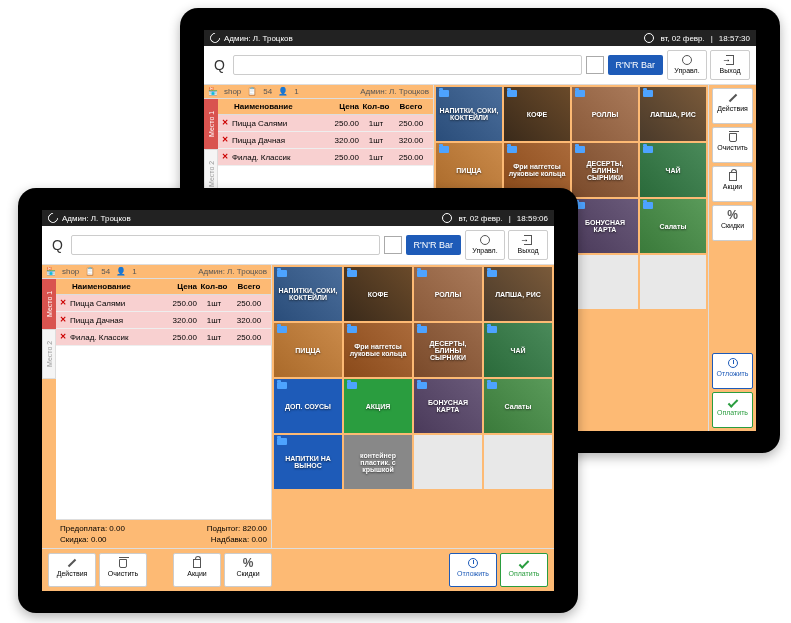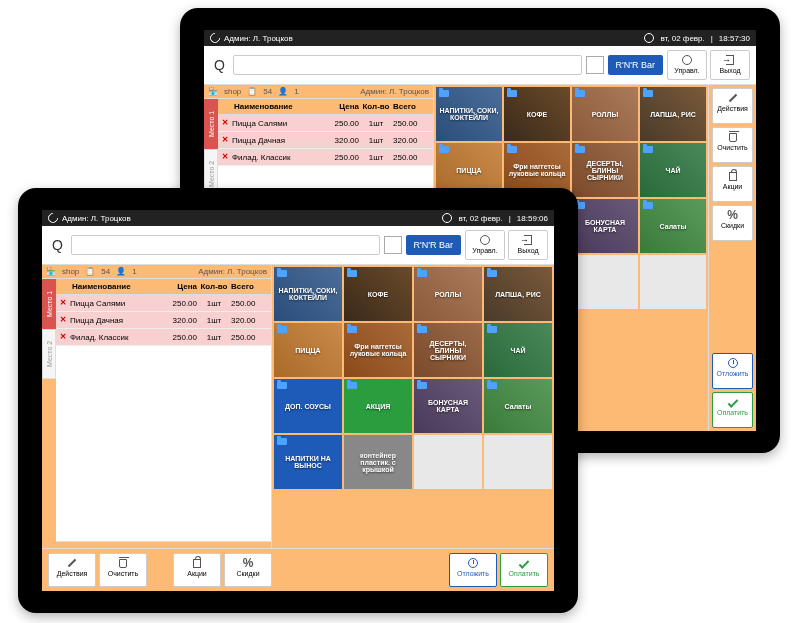--- a/index.html
+++ b/index.html
@@ -24,21 +24,21 @@
 .order-area{flex:1;display:flex;overflow:hidden}
 .seat-tabs{width:14px;display:flex;flex-direction:column}
 .seat-tab{flex:0 0 50px;writing-mode:vertical-rl;transform:rotate(180deg);text-align:center;font-size:7px;border:1px solid #ddd;display:flex;align-items:center;justify-content:center}
 .seat-tab.active{background:#d9534f;color:#fff;border-color:#d9534f}
 .seat-tab.inactive{background:#f5f5f5;color:#999}
 .order-list{flex:1;display:flex;flex-direction:column}
 .order-head{display:flex;font-size:8px;font-weight:bold;padding:3px 2px;border-bottom:1px solid #ddd}
 .col-name{flex:1;padding-left:14px}
 .col-price{width:38px;text-align:right}
 .col-qty{width:34px;text-align:center}
-.col-total{width:38px;text-align:left;padding-right:2px}
+.col-total{width:38px;text-align:center;padding-right:2px}
 .order-row{display:flex;font-size:8px;padding:3px 2px;background:#f8d0d0;border-bottom:1px solid #eee;align-items:center}
 .x-btn{width:10px;height:10px;color:#c00;font-weight:bold;margin-right:2px;text-align:center;line-height:10px}
 .order-fill{flex:1;background:#fff}
 .totals{border-top:1px solid #ddd;padding:3px 4px;font-size:8px}
 .total-row{display:flex;justify-content:space-between;padding:1px 0}
 .total-final{font-weight:bold;font-size:12px;padding-top:3px;border-top:1px solid #ddd;margin-top:2px}
 .action-btn{flex:1;border:1px solid #ccc;background:#fff;padding:3px 2px;display:flex;flex-direction:column;align-items:center;gap:1px;font-size:7px;border-radius:2px}
 .action-btn.blue{border-color:#1e5bb8;color:#1e5bb8}
 .action-btn.green{border-color:#2a9d3f;color:#2a9d3f}
 .icon{width:12px;height:12px;display:flex;align-items:center;justify-content:center}
@@ -339,20 +339,28 @@
               </div>
           <div class="order-row">
                 <span class="x-btn">✕</span>
                 <span class="col-name" style="padding-left:0">Филад. Классик</span>
                 <span class="col-price">250.00</span>
                 <span class="col-qty">1шт</span>
                 <span class="col-total">250.00</span>
               </div>
           <div class="order-fill"></div>
           <div class="totals">
+            <div class="total-row">
+                  <span><span>Предоплата:</span> <span>0.00</span></span>
+                  <span><span>Подытог:</span> <span>820.00</span></span>
+                </div>
+            <div class="total-row">
+                  <span><span>Скидка:</span> <span>0.00</span></span>
+                  <span><span>Надбавка:</span> <span>0.00</span></span>
+                </div>
           </div>
         </div>
       </div>
     </div>
     <div class="grid-panel">
       <div class="cat-grid">
         <div class="cat c-drinks">
               <span class="folder"></span>
               <span>НАПИТКИ, СОКИ, КОКТЕЙЛИ</span>
             </div>

